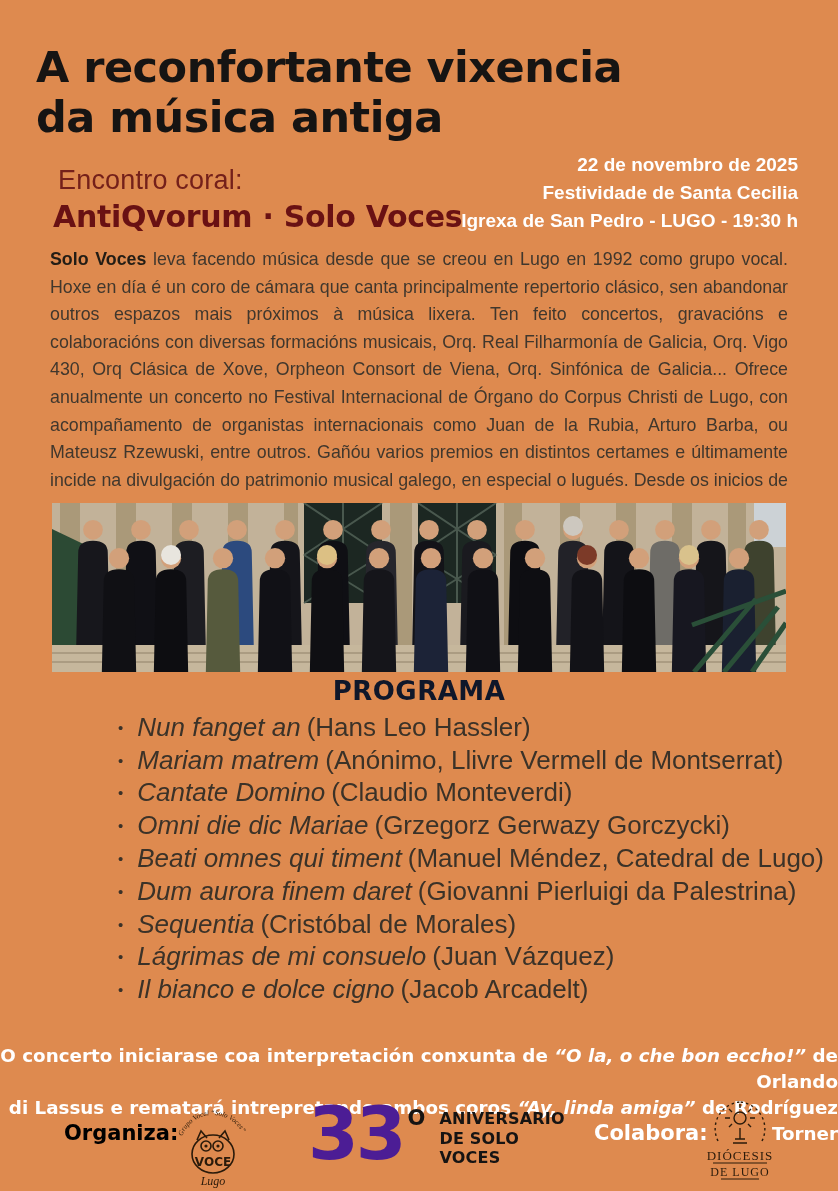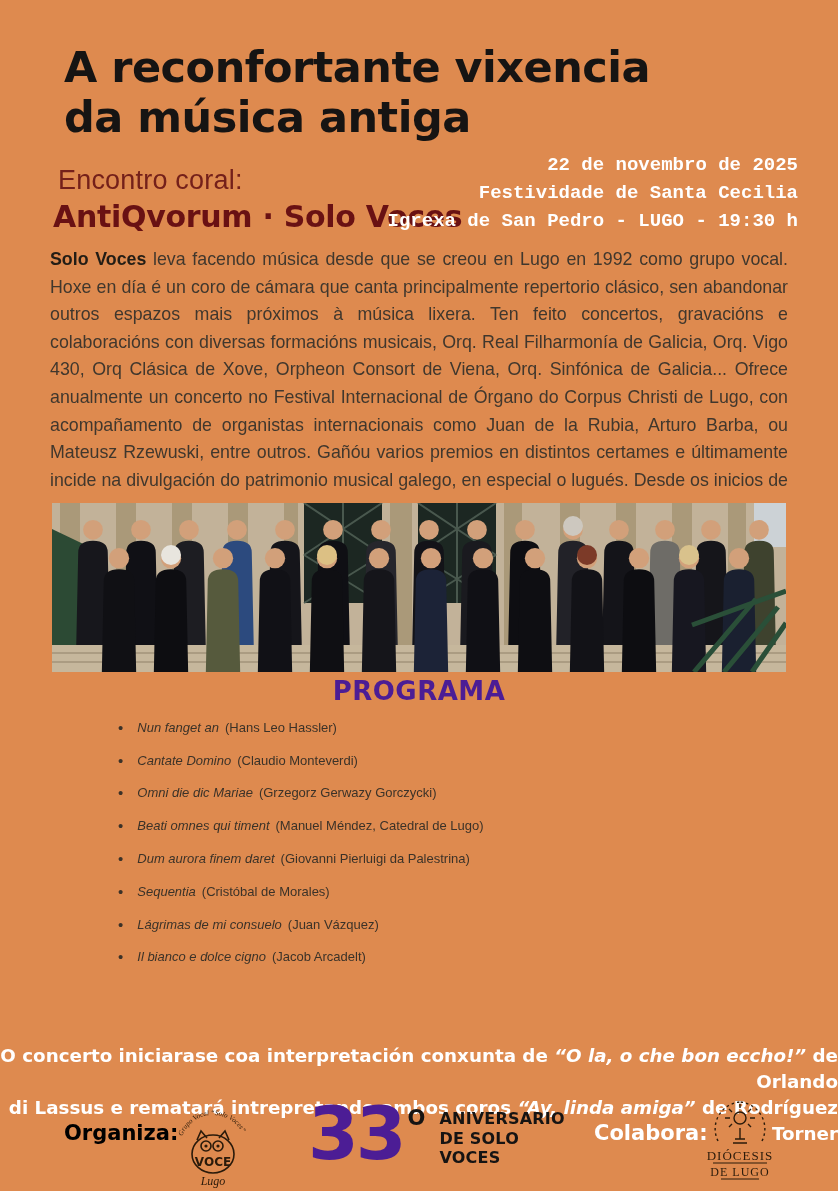--- a/index.html
+++ b/index.html
@@ -3,56 +3,56 @@
 <meta charset="utf-8">
 <style>
   html,body{margin:0;padding:0;background:#555;}
   .poster{
     position:relative;width:838px;height:1191px;margin:0 auto;
     background:#DE8A4F;overflow:hidden;
     font-family:"Liberation Sans",sans-serif;
   }
   
   .title{
-    position:absolute;left:64px;top:42px;margin:0;width:720px;
+    position:absolute;left:36px;top:42px;margin:0;width:720px;
     font-family:"DejaVu Sans",sans-serif;font-weight:700;
     font-size:43px;line-height:50px;letter-spacing:-0.5px;color:#161413;
   }
   .event-label{
     position:absolute;left:58px;top:165px;
     font-size:27px;color:#74201a;letter-spacing:0.2px;
   }
   .event-groups{
     position:absolute;left:53px;top:199px;
     font-family:"DejaVu Sans",sans-serif;
     font-size:30px;font-weight:700;color:#691113;letter-spacing:-0.3px;
   }
   .event-when{
     position:absolute;right:40px;top:151px;text-align:right;
-    font-family:Liberation Mono, monospace;
+    font-family:Liberation Sans, sans-serif;
     color:#fff;font-weight:700;font-size:19px;line-height:28px;
   }
   
   .about{
     position:absolute;left:50px;top:246px;width:738px;height:252px;margin:0;
     font-size:17.8px;line-height:27.6px;color:#40372d;text-align:justify;overflow:hidden;
   }
   .about b{color:#231d15;}
   
   .photo{position:absolute;left:52px;top:503px;width:734px;height:169px;}
   .photo svg{display:block;}
   
   .prog-heading{
     position:absolute;left:0;top:676px;width:100%;margin:0;text-align:center;
     font-family:"DejaVu Sans",sans-serif;
-    font-size:26px;font-weight:700;color:#4c1d95;letter-spacing:0.5px;
+    font-size:26px;font-weight:700;color:#0f172a;letter-spacing:0.5px;
   }
   .program{
     position:absolute;left:118px;top:711px;margin:0;padding:0;list-style:none;
-    font-size:13px;color:#3b3228;
+    font-size:26px;color:#3b3228;
   }
   .program li{height:32.8px;display:flex;align-items:center;}
   .program li::before{content:"•";margin-right:14px;font-size:15px;color:#3b3228;}
   .program .t{font-style:italic;}
   .program .c{margin-left:6px;}
   
   .closing{
     position:absolute;left:0;top:1043px;width:100%;text-align:right;
     font-family:"DejaVu Sans",sans-serif;
     color:#fff;font-weight:700;font-size:18.3px;line-height:26px;
@@ -184,20 +184,24 @@
 
       <path d="M642 169 L704 96 M672 169 L726 104 M700 169 L734 120 M640 122 L734 88" stroke="#2a4f38" stroke-width="5" fill="none"></path>
     </svg>
   </div>
 
   <h2 class="prog-heading">PROGRAMA</h2>
   <ul class="program">
     <li>
         <span class="t">Nun fanget an</span>
         <span class="c">(Hans Leo Hassler)</span>
+      </li>
+    <li>
+        <span class="t">Mariam matrem</span>
+        <span class="c">(Anónimo, Llivre Vermell de Montserrat)</span>
       </li>
     <li>
         <span class="t">Cantate Domino</span>
         <span class="c">(Claudio Monteverdi)</span>
       </li>
     <li>
         <span class="t">Omni die dic Mariae</span>
         <span class="c">(Grzegorz Gerwazy Gorczycki)</span>
       </li>
     <li>

